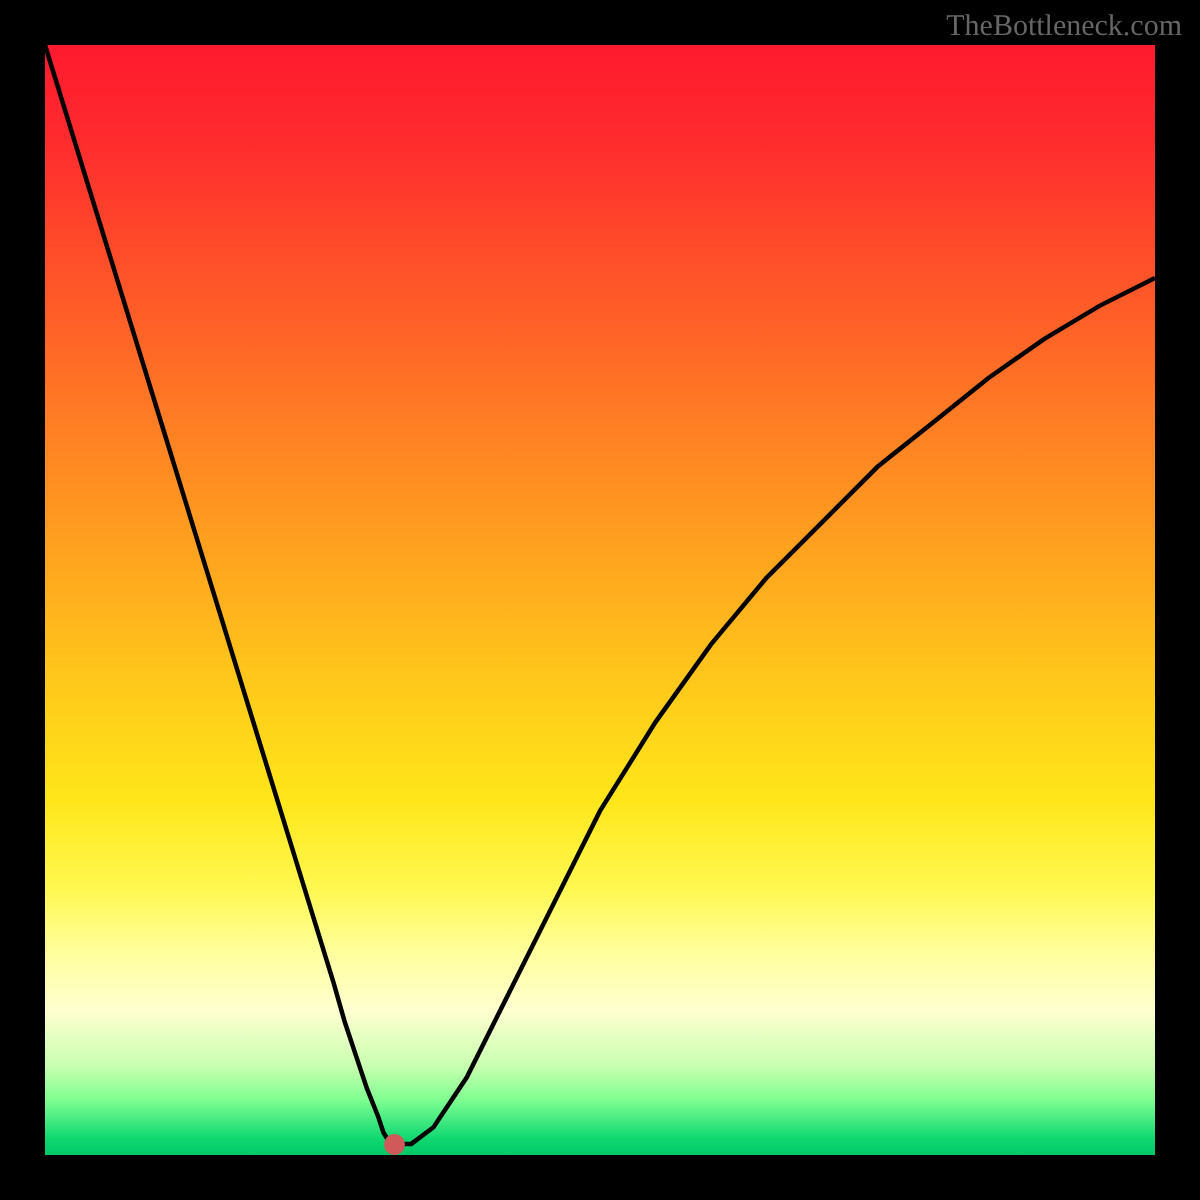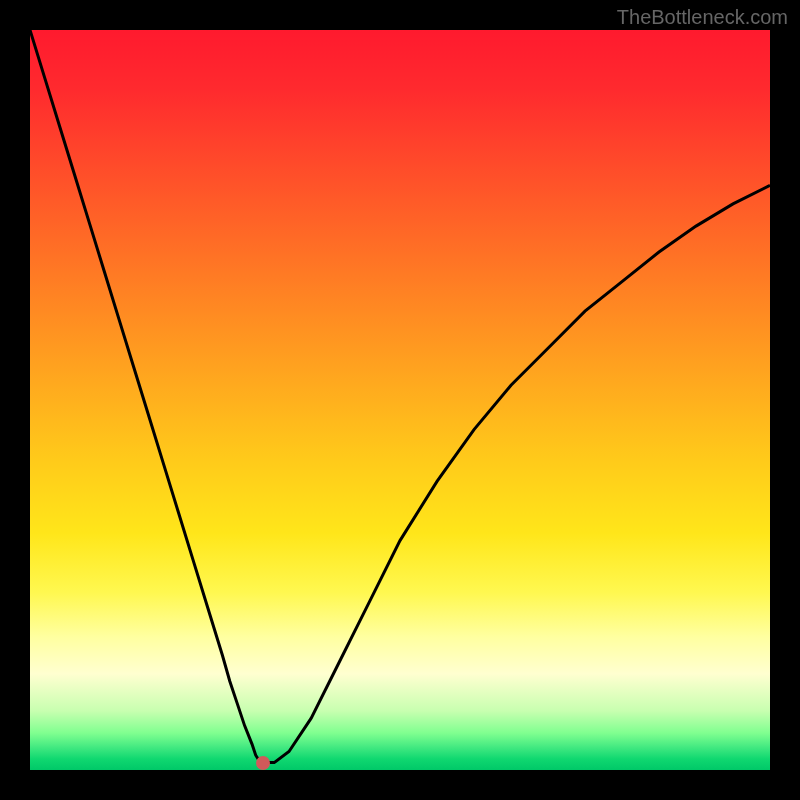--- a/index.html
+++ b/index.html
@@ -12,21 +12,21 @@
       height: 800px;
       background: #000;
       position: relative;
       overflow: hidden;
     }
     .watermark {
       position: absolute;
       top: 6px;
       right: 12px;
       color: #666;
-      font-family: Liberation Sans, sans-serif;
+      font-family: Liberation Serif, serif;
       font-size: 20px;
       z-index: 10;
     }
     .plot-area {
       position: absolute;
       top: 30px;
       left: 30px;
       width: 740px;
       height: 740px;
       background: linear-gradient(to bottom,

